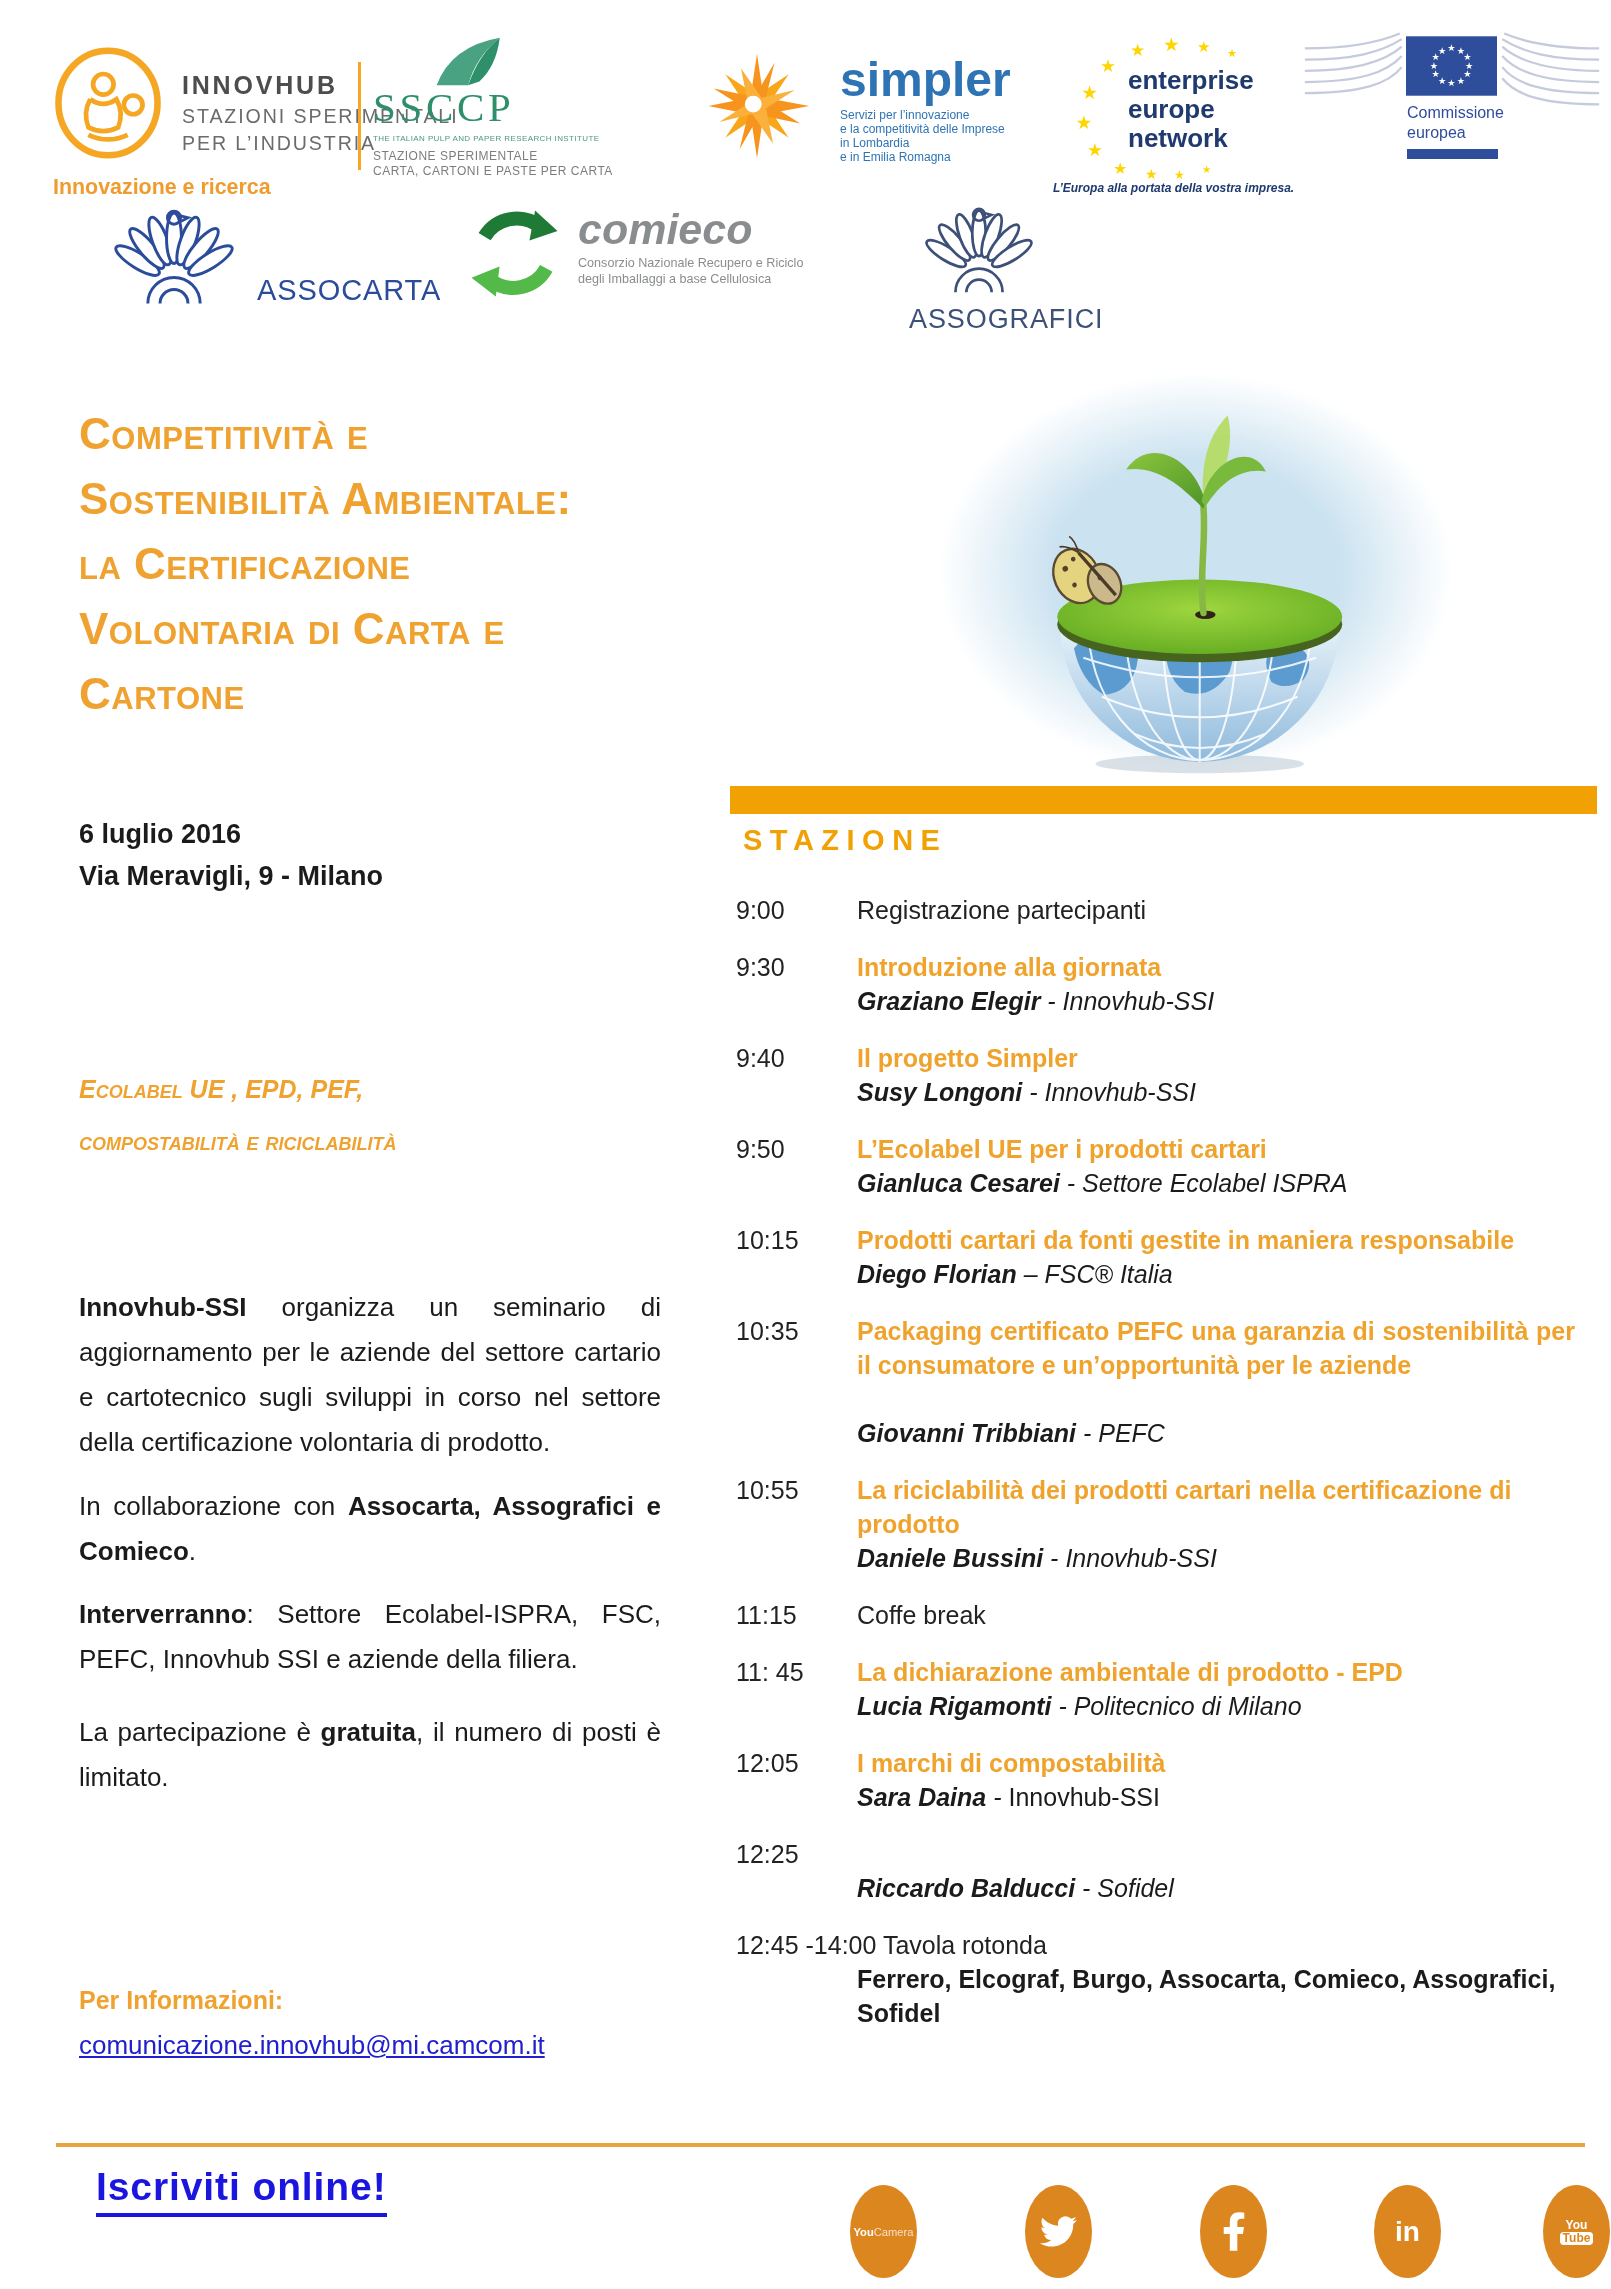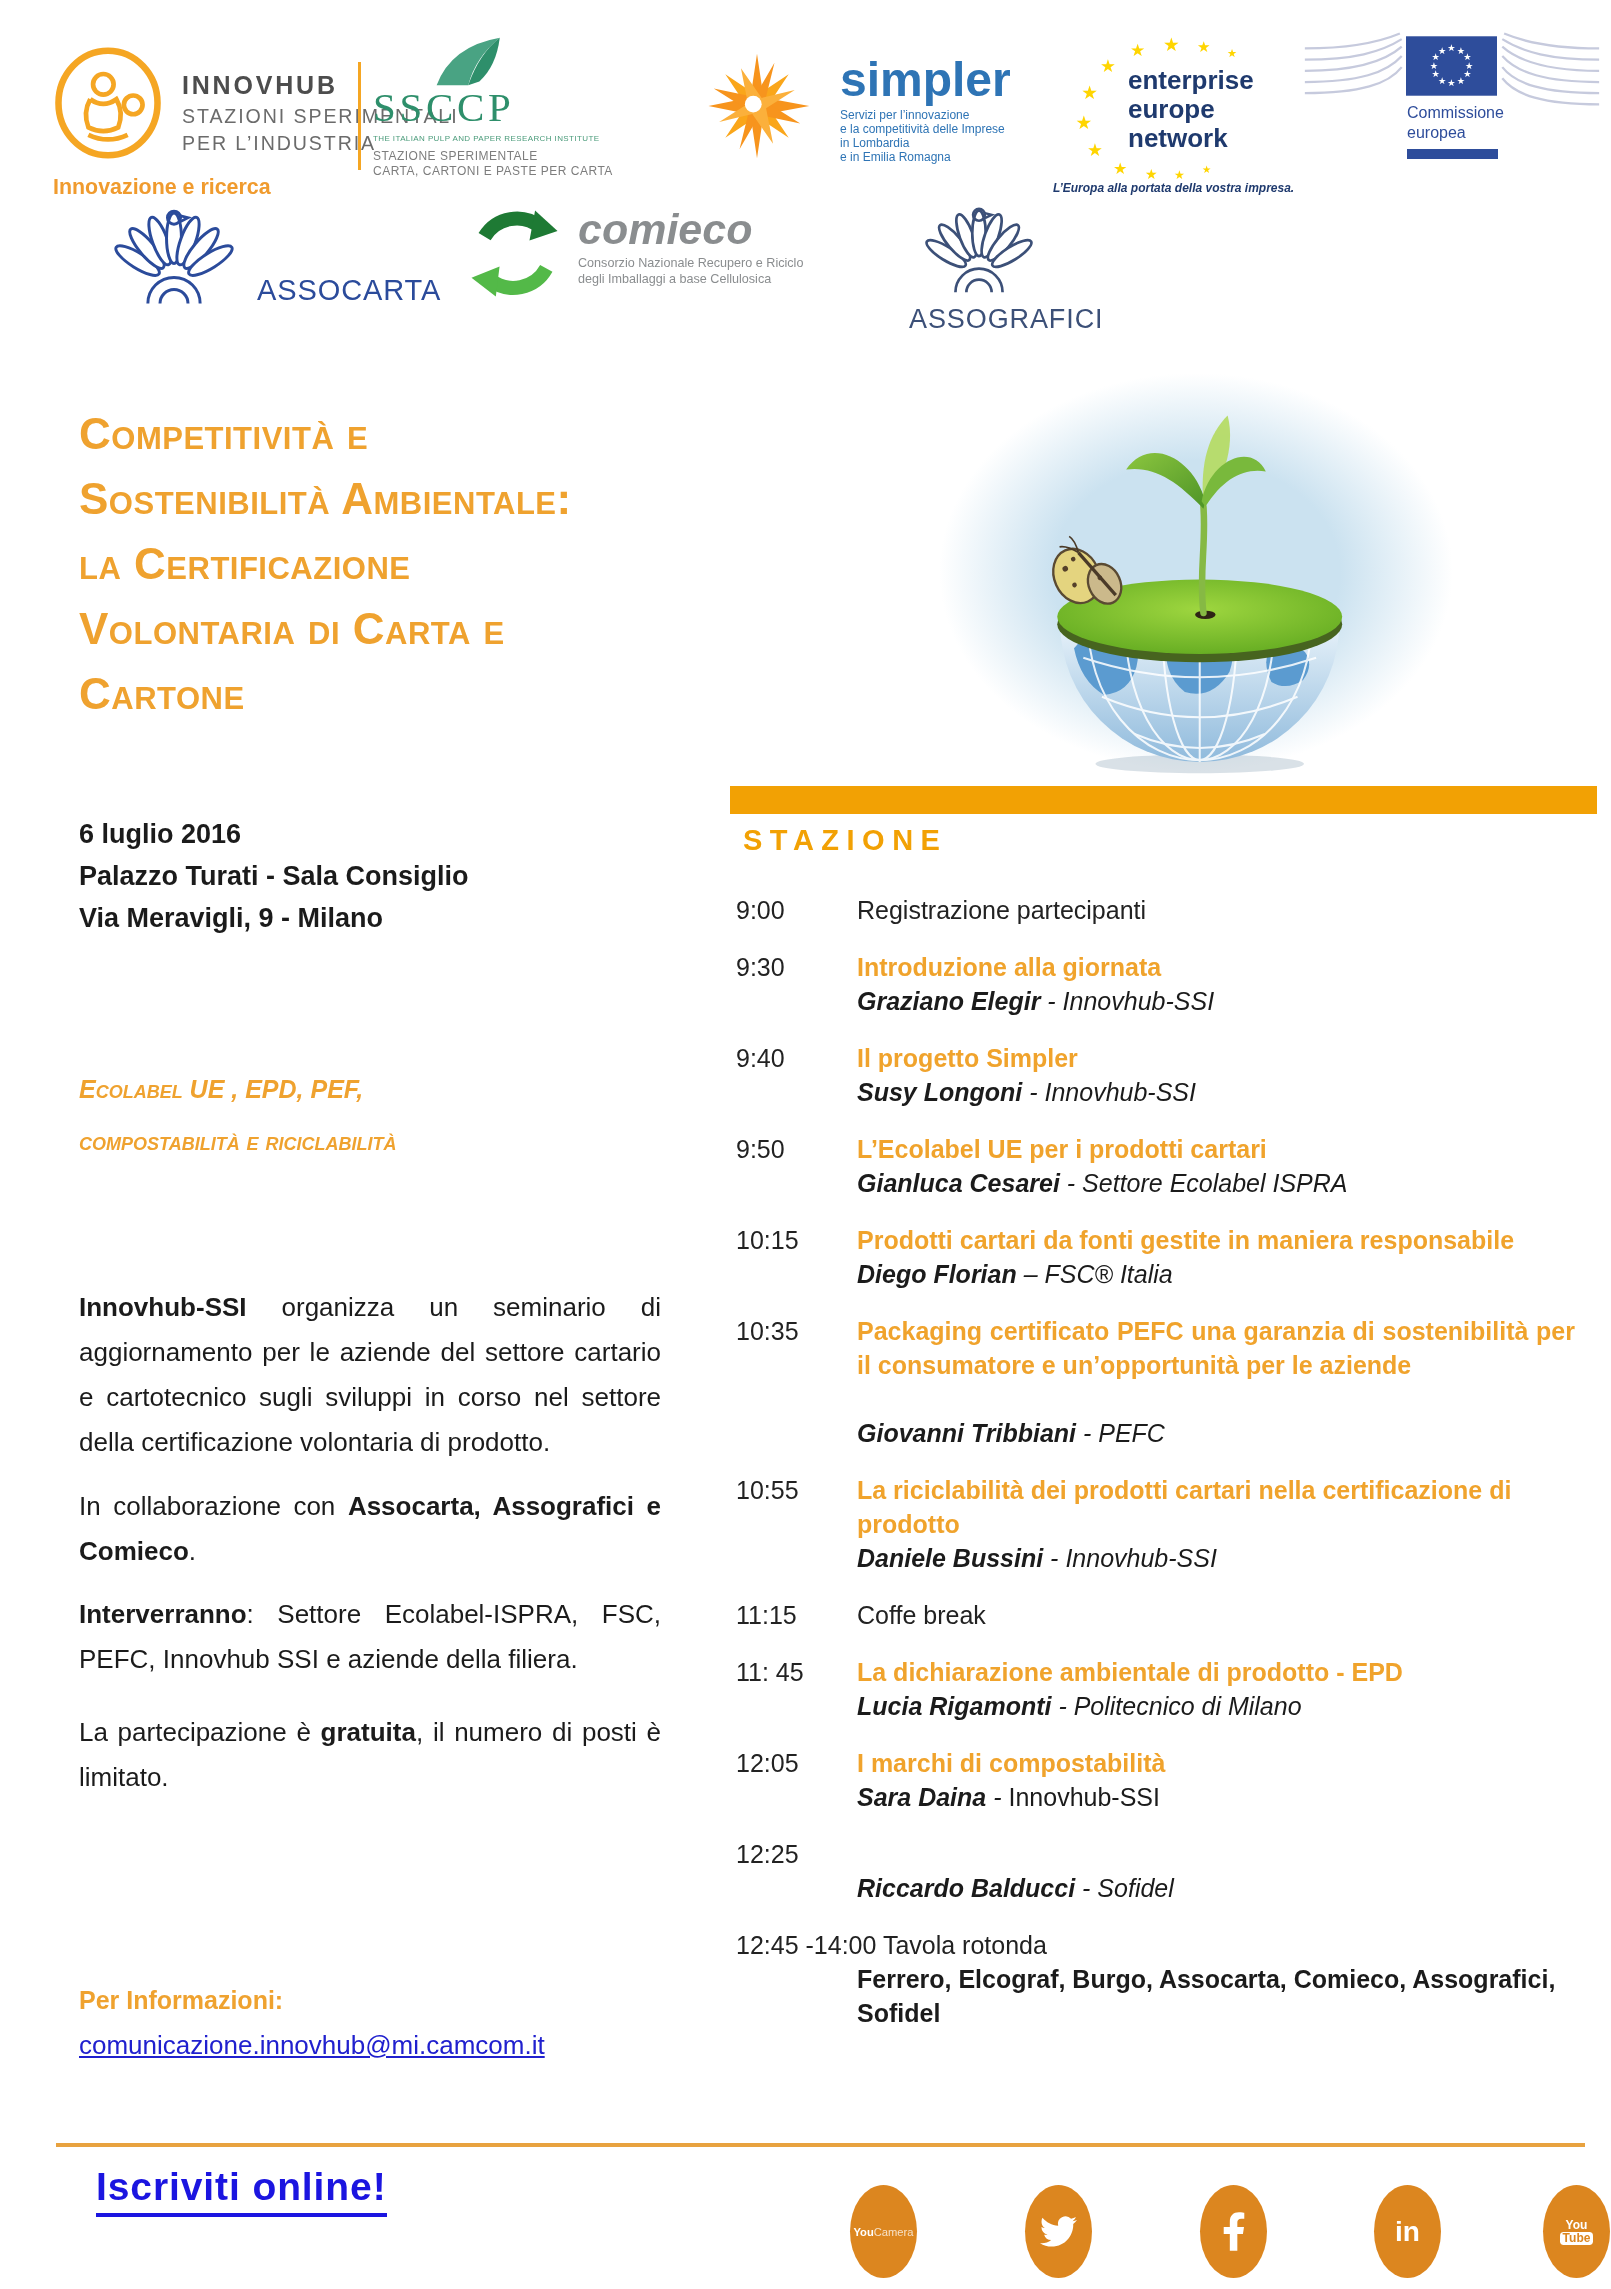--- a/index.html
+++ b/index.html
@@ -282,21 +282,20 @@
   <div class="event-title">
     <div>Competitività e</div>
     <div>Sostenibilità Ambientale:</div>
     <div>la Certificazione</div>
     <div>Volontaria di Carta e</div>
     <div>Cartone</div>
   </div>
 
   <div class="date-block">
     <div>6 luglio 2016</div>
-    <div>Palazzo Turati - Sala Consiglio</div>
     <div>Via Meravigli, 9 - Milano</div>
   </div>
 
   <div class="event-subtitle">
     <div>Ecolabel UE , EPD, PEF,</div>
     <div>compostabilità e riciclabilità</div>
   </div>
 
   <div class="paragraphs">
     <p><span class="b">Innovhub-SSI</span><span> organizza un seminario di aggiornamento per le aziende del settore cartario e cartotecnico sugli sviluppi in corso nel settore della certificazione volontaria di prodotto.</span></p>

